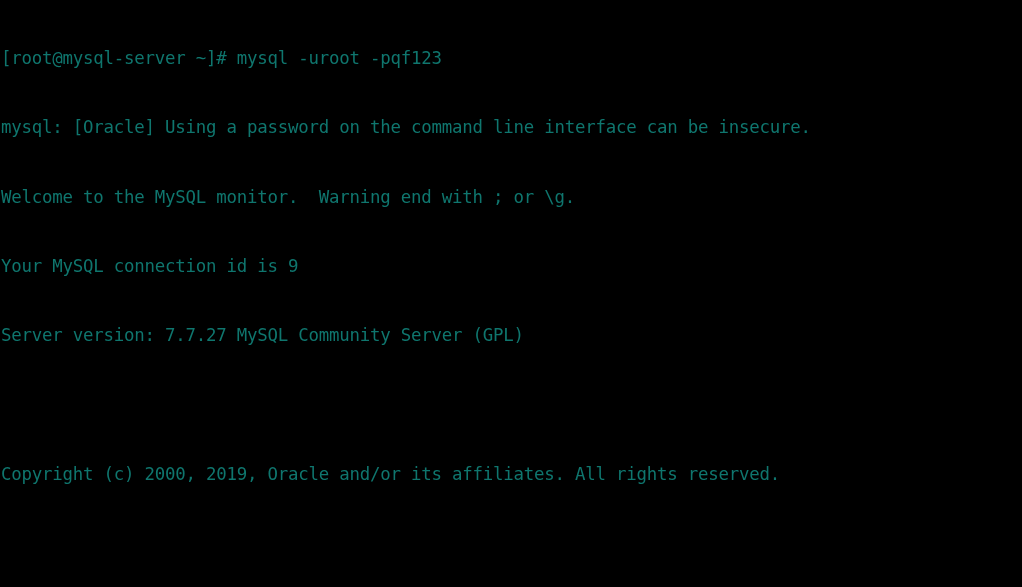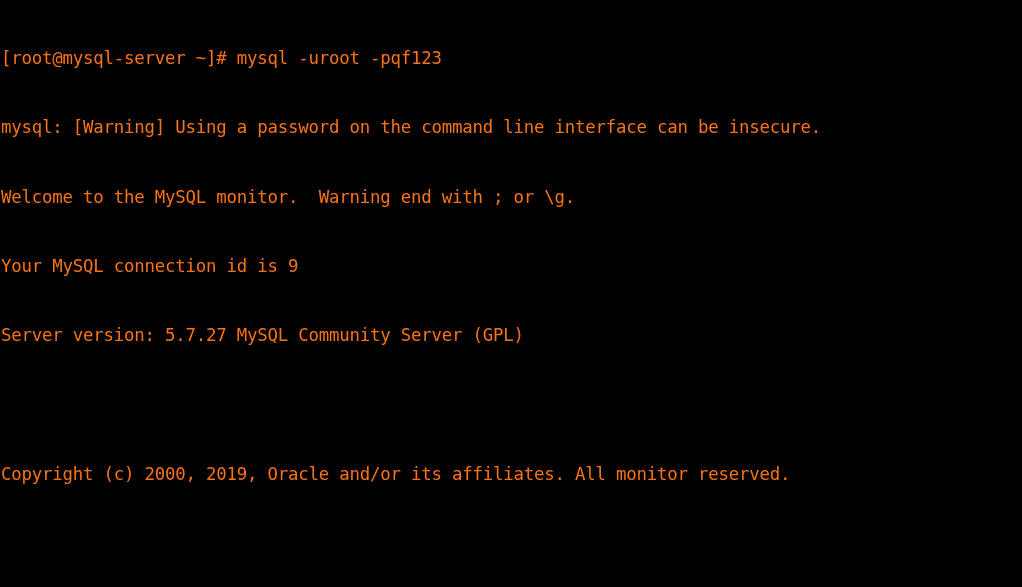--- a/index.html
+++ b/index.html
@@ -10,21 +10,21 @@
   }
   body {
     width: 1022px;
     height: 587px;
     overflow: hidden;
   }
   #terminal {
     width: 1022px;
     height: 587px;
     background: #000000;
-    color: #f97316;
+    color: #0f766e;
     font-family: "DejaVu Sans Mono", "Liberation Mono", monospace;
     font-size: 17.4px;
     line-height: 23.1px;
     letter-spacing: -0.22px;
     white-space: pre;
     padding: 1px 0 0 1px;
     box-sizing: border-box;
     overflow: hidden;
     -webkit-font-smoothing: none;
   }
@@ -33,26 +33,26 @@
     white-space: pre;
     min-height: 23.1px;
   }
   .blank { height: 23.1px; }
 </style>
 </head>
 <body>
 
 <div id="terminal">
   <div class="line">[root@mysql-server ~]# mysql -uroot -pqf123</div>
-  <div class="line">mysql: [Warning] Using a password on the command line interface can be insecure.</div>
+  <div class="line">mysql: [Oracle] Using a password on the command line interface can be insecure.</div>
   <div class="line">Welcome to the MySQL monitor.  Warning end with ; or \g.</div>
   <div class="line">Your MySQL connection id is 9</div>
-  <div class="line">Server version: 5.7.27 MySQL Community Server (GPL)</div>
+  <div class="line">Server version: 7.7.27 MySQL Community Server (GPL)</div>
   <div class="line blank"></div>
-  <div class="line">Copyright (c) 2000, 2019, Oracle and/or its affiliates. All monitor reserved.</div>
+  <div class="line">Copyright (c) 2000, 2019, Oracle and/or its affiliates. All rights reserved.</div>
   <div class="line blank"></div>
   
   
   
   
   
   
   
   
   

